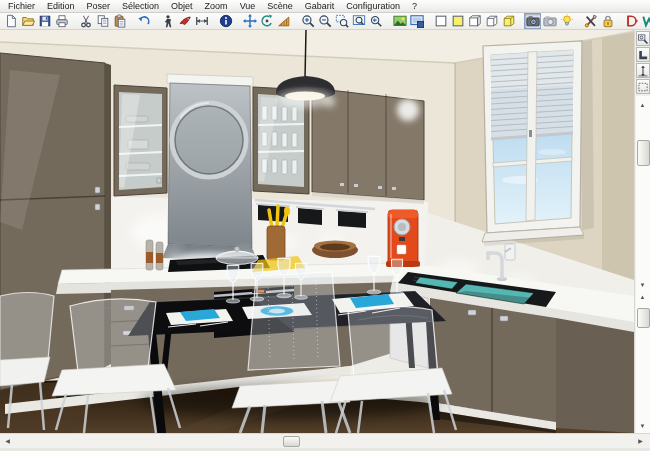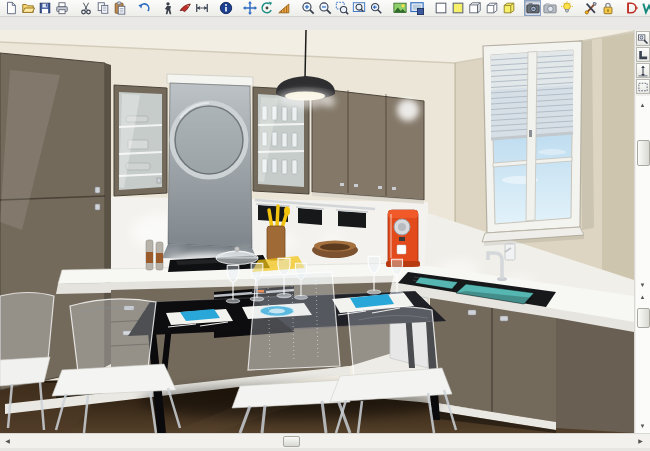--- a/index.html
+++ b/index.html
@@ -46,20 +46,44 @@
     text-align:center; line-height:12px; background:transparent; border:none; padding:0; }
   .hthumb { position:absolute; left:283px; top:2px; width:17px; height:11px;
     background:linear-gradient(#fafaf8,#d9d9d3); border:1px solid #a9a9a2; border-radius:2px; }
   .statusbar { position:absolute; left:0; top:448px; width:650px; height:3px; background:#e7e6e3; }
 </style>
 </head>
 <body>
 
 <div class="app">
 
+  <div class="menubar">
+
+      <div class="menu-item">Fichier</div>
+
+      <div class="menu-item">Edition</div>
+
+      <div class="menu-item">Poser</div>
+
+      <div class="menu-item">Sélection</div>
+
+      <div class="menu-item">Objet</div>
+
+      <div class="menu-item">Zoom</div>
+
+      <div class="menu-item">Vue</div>
+
+      <div class="menu-item">Scène</div>
+
+      <div class="menu-item">Gabarit</div>
+
+      <div class="menu-item">Configuration</div>
+
+      <div class="menu-item">?</div>
+    </div>
 
   <div class="toolbar">
 
       <button class="tb">
         <span class="ico">
           <svg viewBox="0 0 16 16">
             <path d="M4 1.5h5.5L13 5v9.5H4z" fill="#fdfdfd" stroke="#55607a"></path>
             <path d="M9.5 1.5V5H13" fill="none" stroke="#55607a"></path>
           </svg>
         </span>

